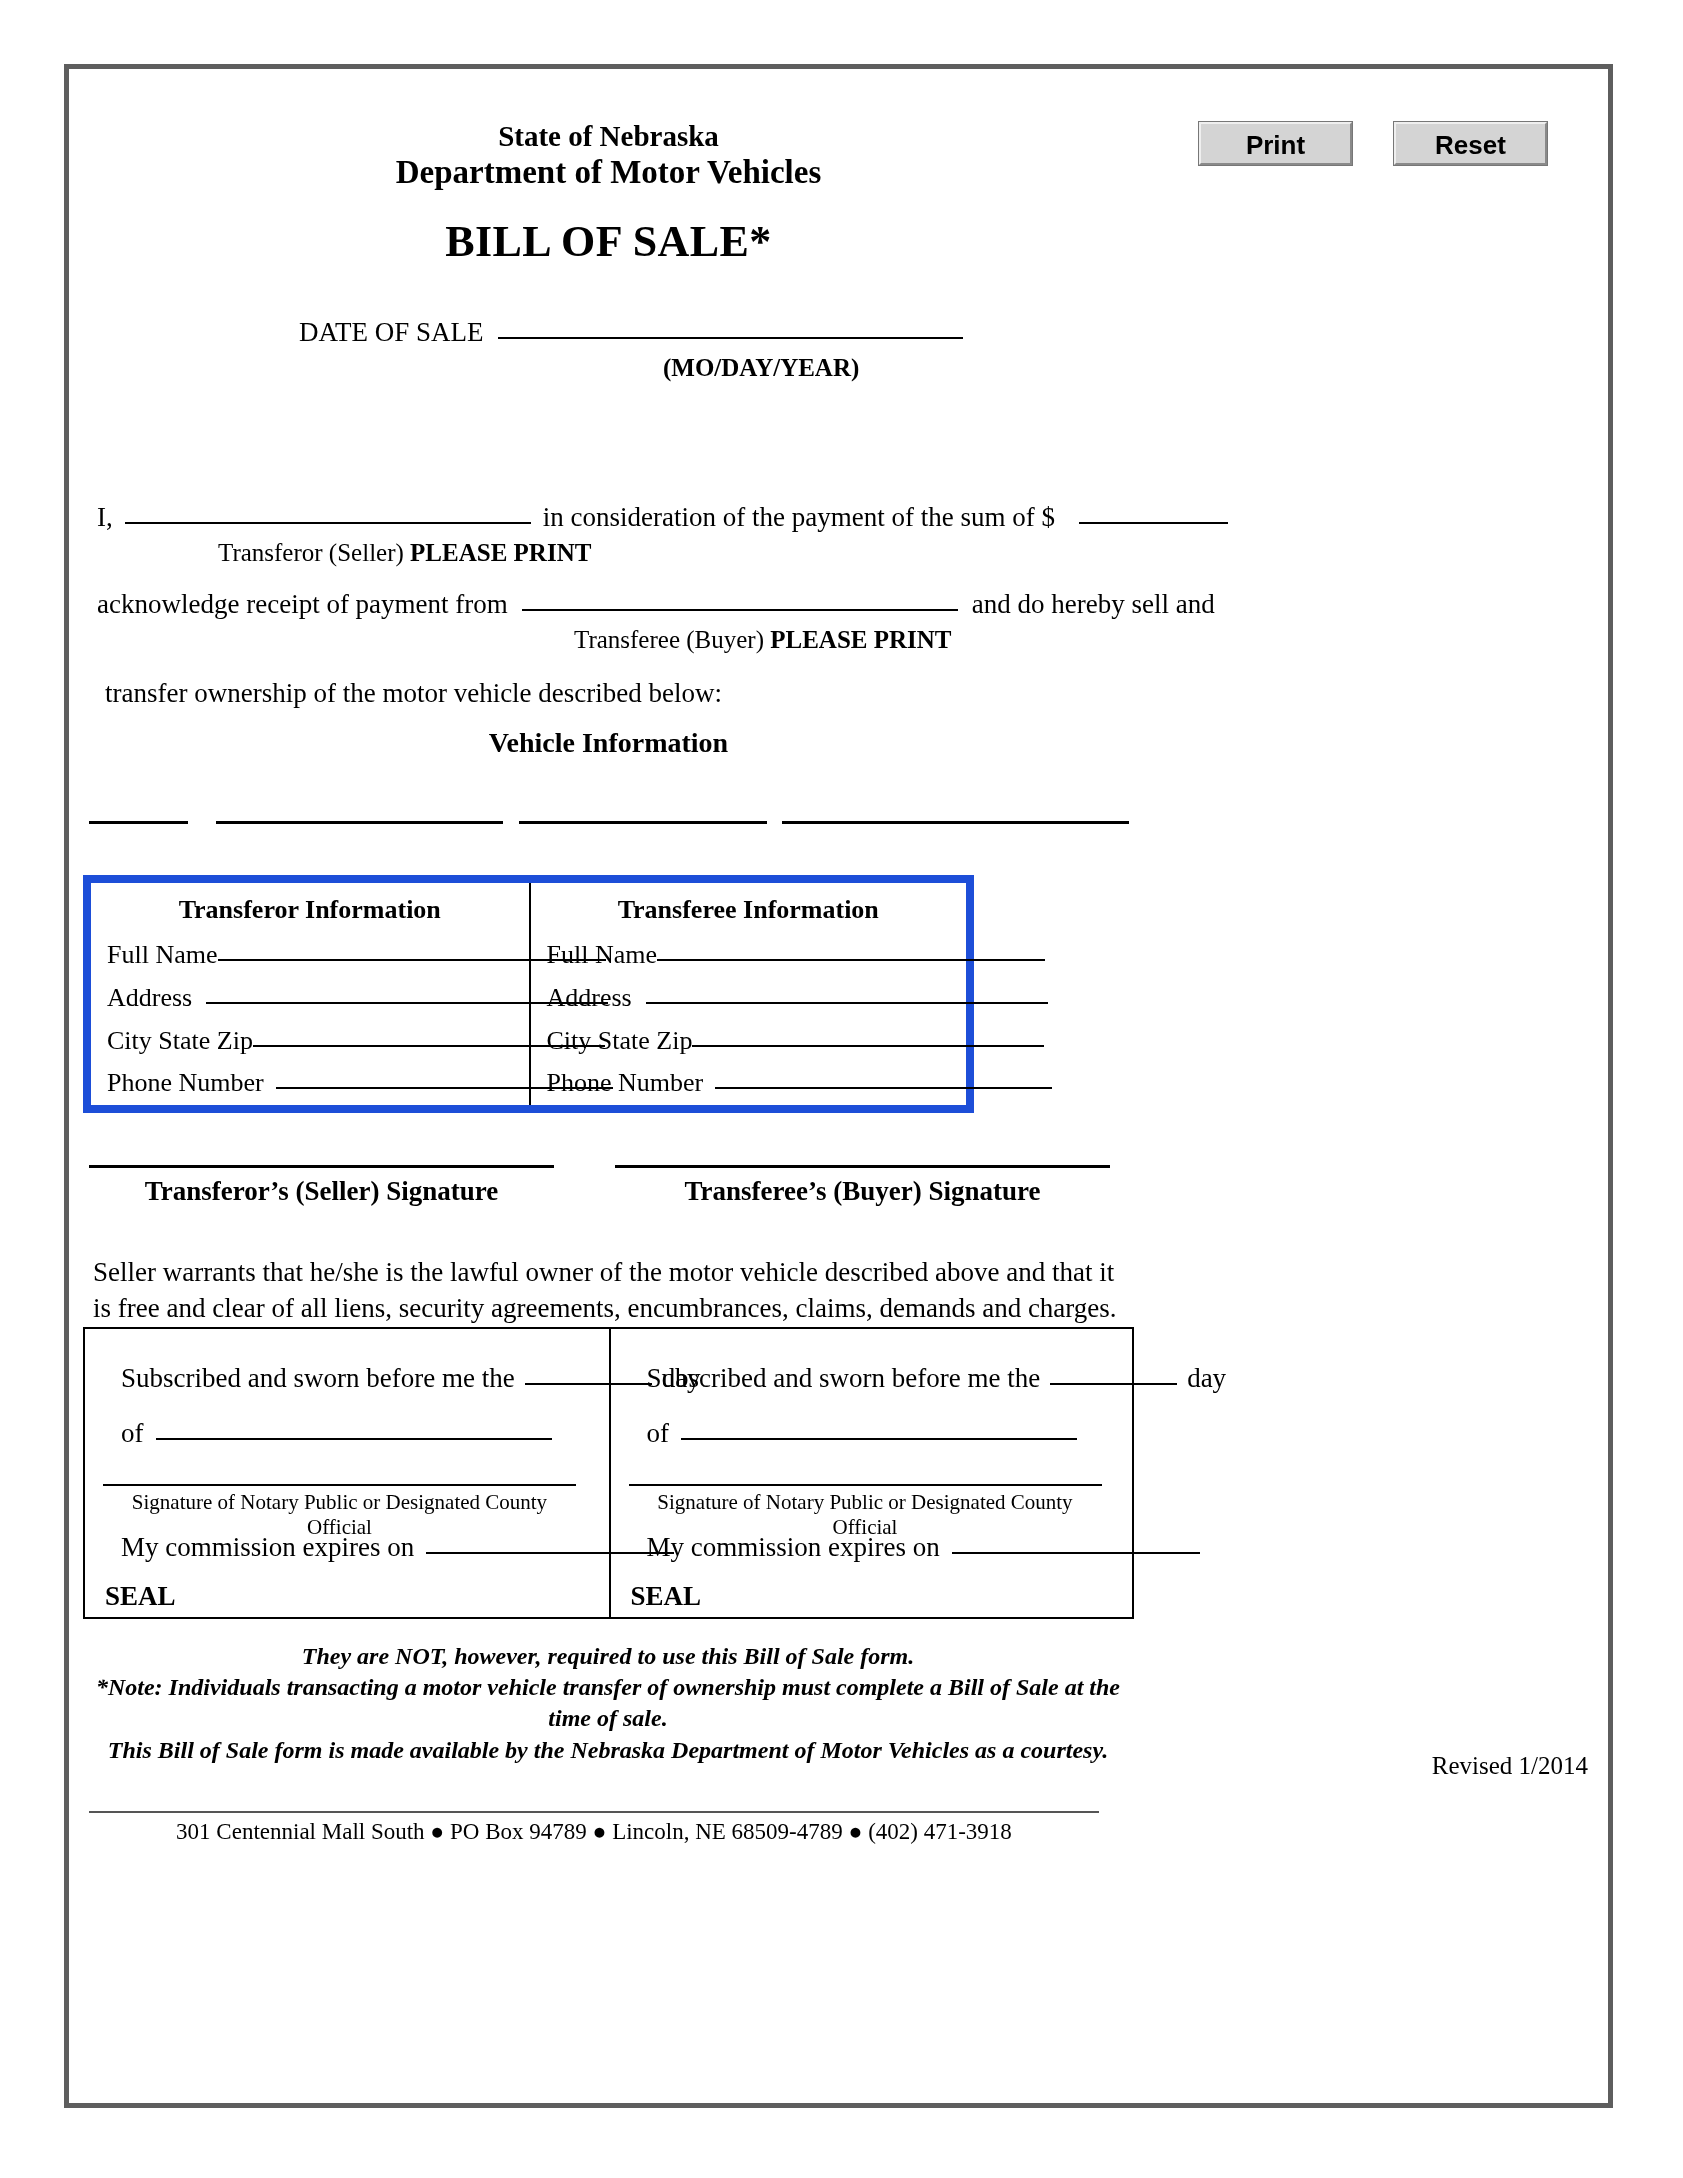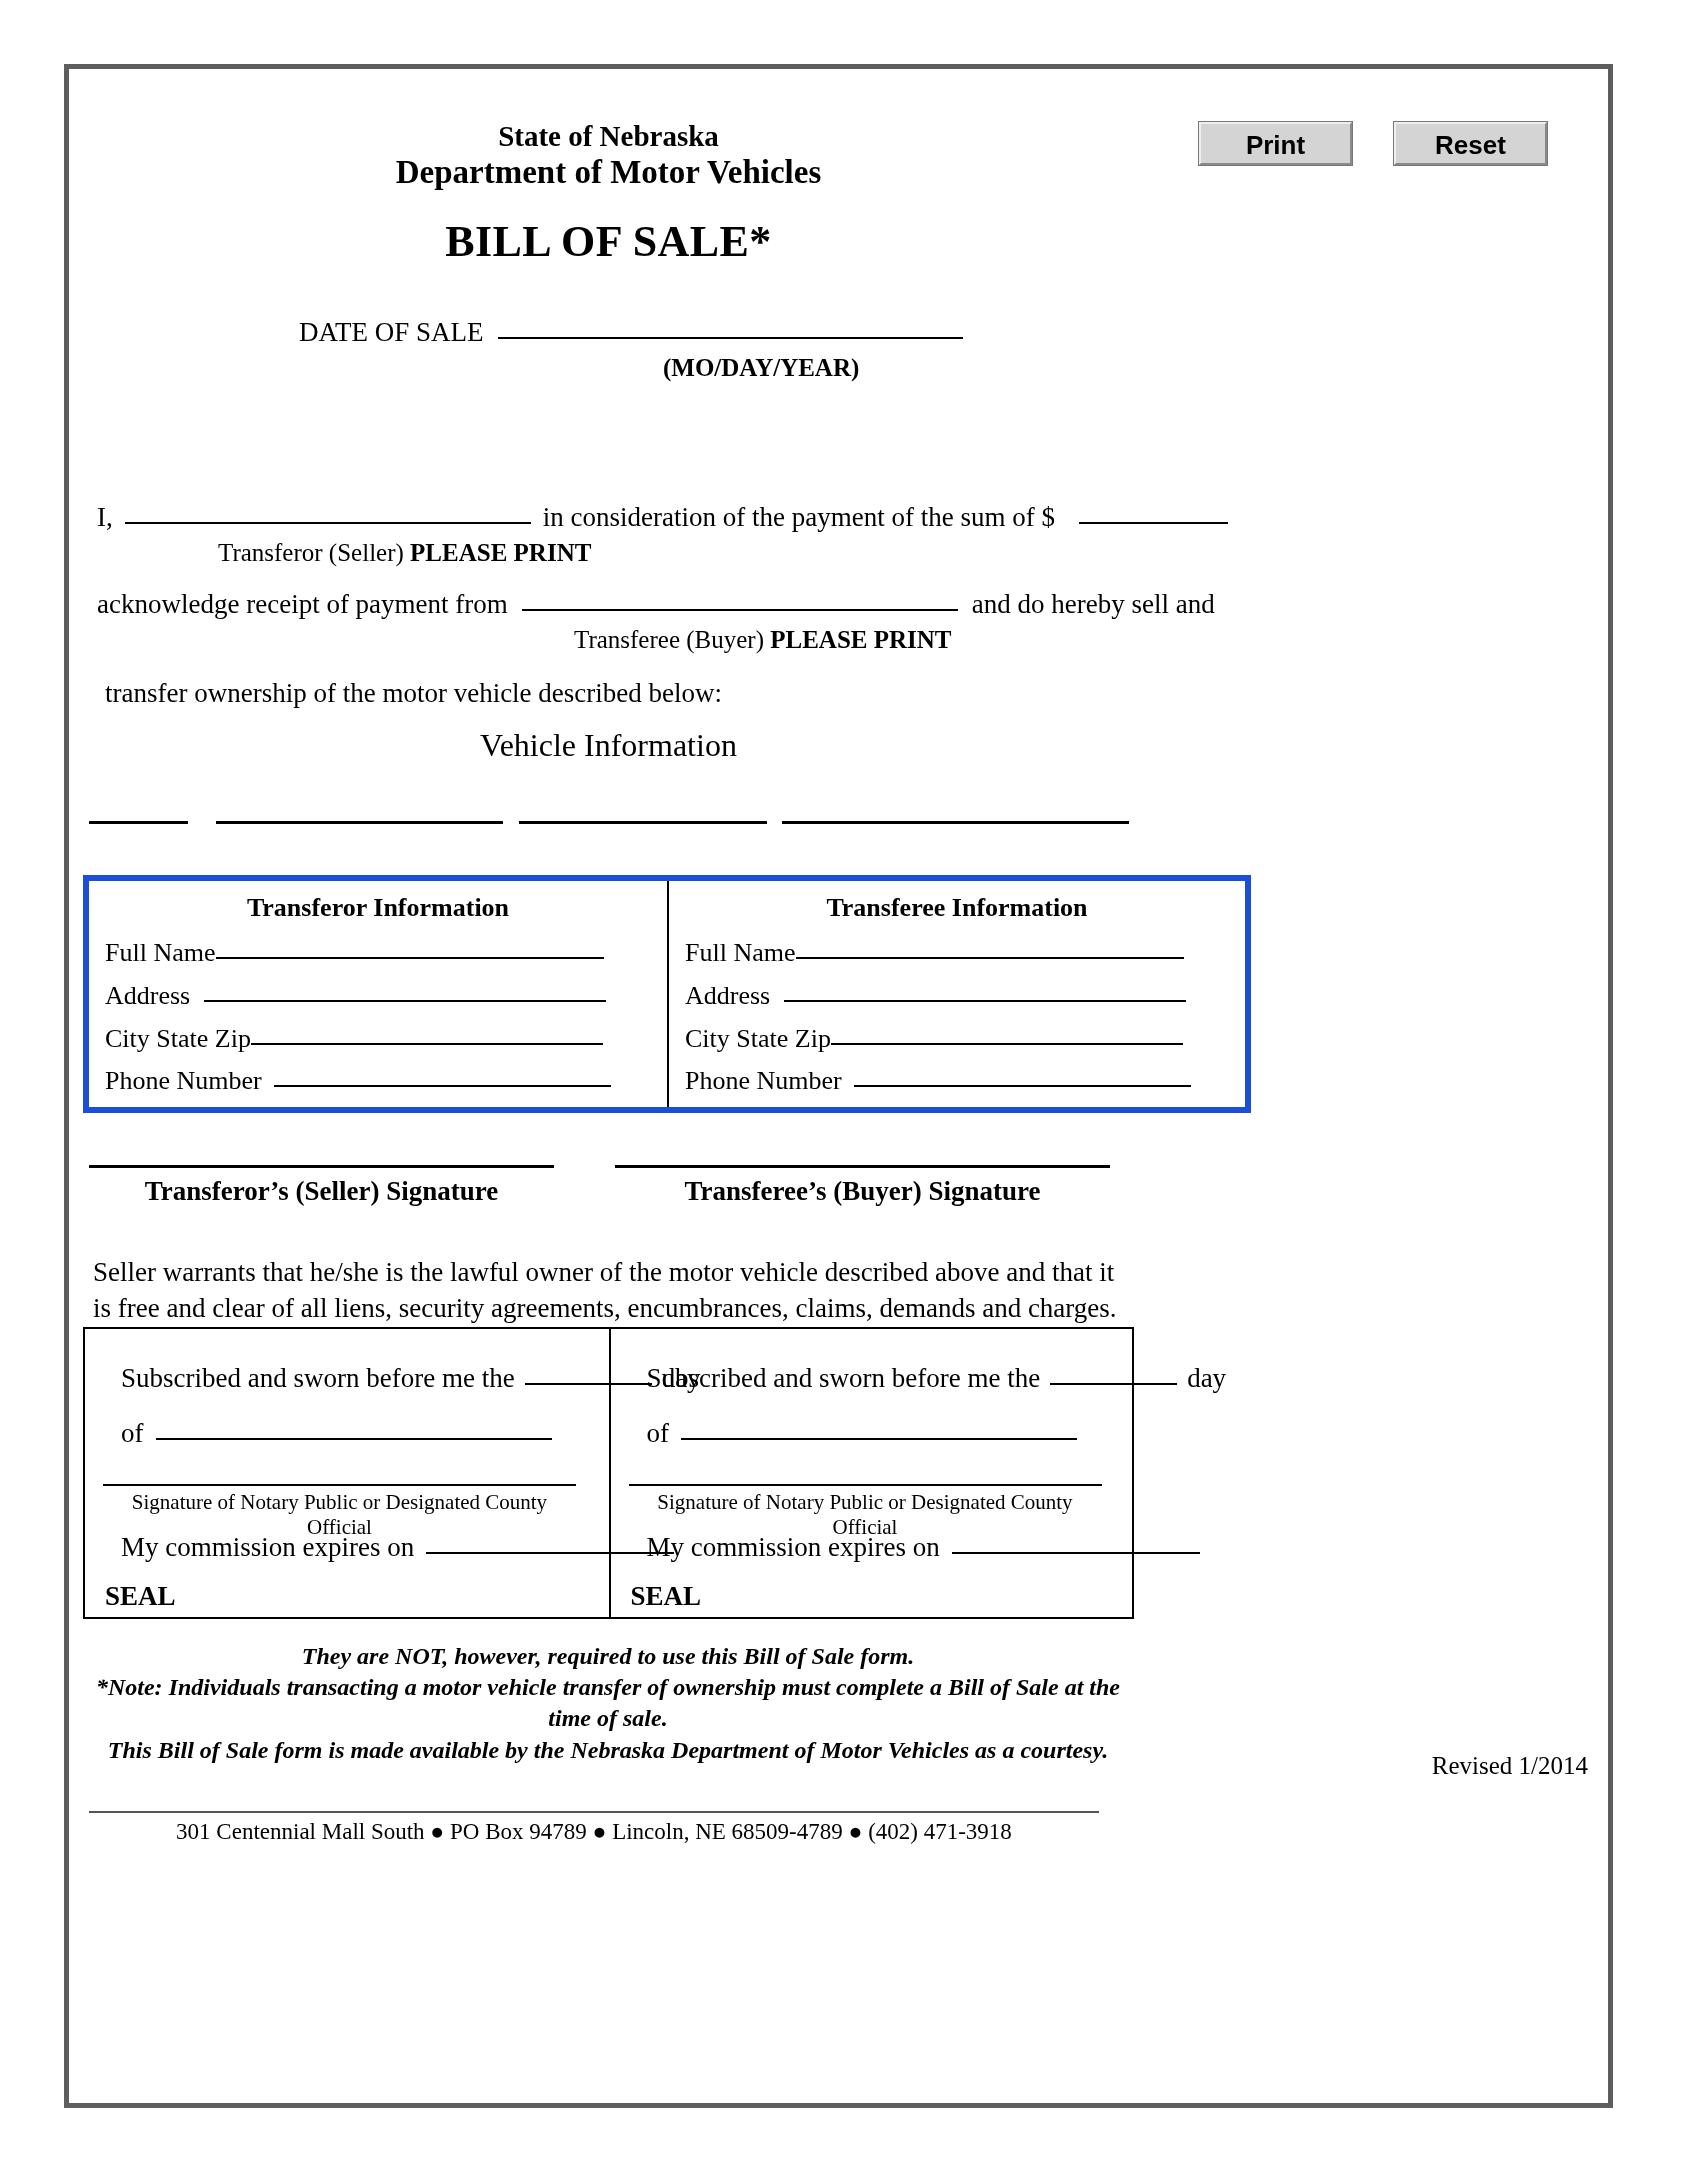--- a/index.html
+++ b/index.html
@@ -143,22 +143,22 @@
   .lbl-buyer   { left: 505px; top: 557px; }
 
   .line-transfer { left: 36px; top: 609px; }
 
   .vehicle-head {
     position: absolute;
     left: 0;
     top: 658px;
     width: 1079px;
     text-align: center;
-    font-size: 32px;
-    font-weight: normal;
+    font-size: 28px;
+    font-weight: bold;
   }
 
   
   .veh-rules {
     position: absolute;
     left: 20px;
     top: 752px;
     width: 1040px;
     height: 4px;
   }
@@ -180,23 +180,23 @@
     position: absolute;
     top: 0;
     text-align: center;
   }
 
   
   .info-box {
     position: absolute;
     left: 14px;
     top: 806px;
-    width: 1168px;
+    width: 891px;
     height: 238px;
-    border: 6px solid #1d4ed8;
+    border: 8px solid #1d4ed8;
     box-sizing: border-box;
     display: flex;
   }
   .info-col {
     flex: 1 1 50%;
     position: relative;
     box-sizing: border-box;
   }
   .info-col + .info-col { border-left: 2px solid #000; }
   .info-title {

